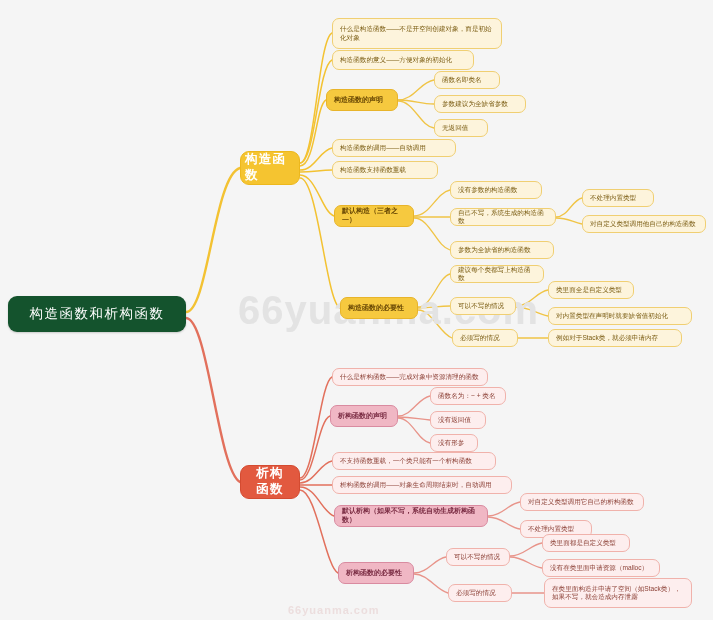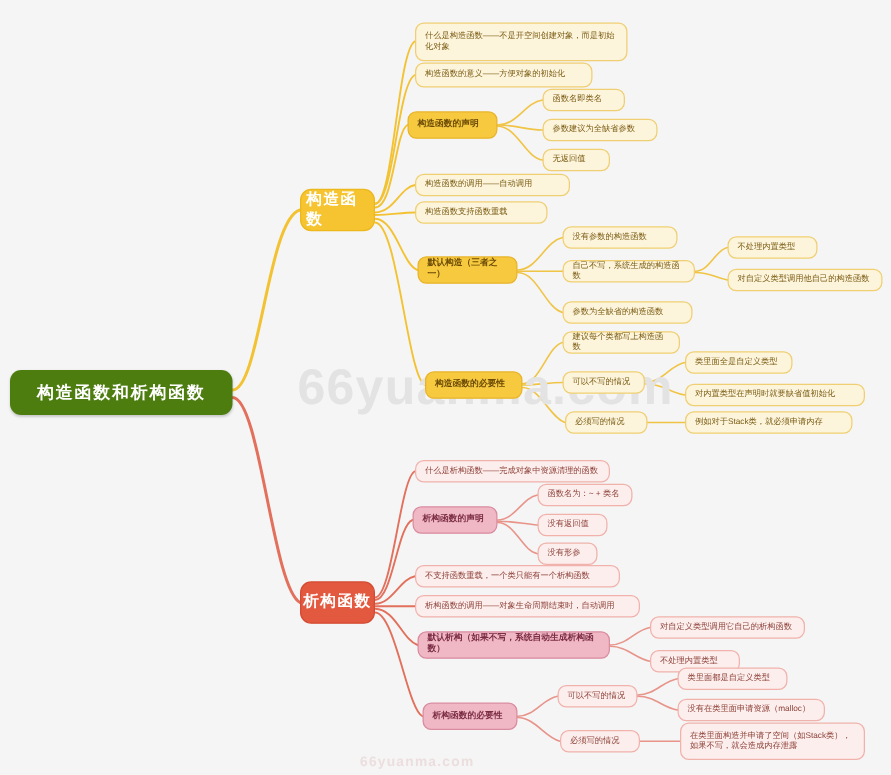--- a/index.html
+++ b/index.html
@@ -45,25 +45,25 @@
     box-sizing: border-box;
     display: flex;
     align-items: center;
     z-index: 3;
     line-height: 1.25;
     white-space: pre-wrap;
   }
 
   
   .n-root {
-    background: #4d7c0f;
+    background: #14532d;
     color: #ffffff;
     border-radius: 9px;
     font-size: 13.5px;
-    font-weight: 700;
+    font-weight: 400;
     letter-spacing: 1.5px;
     padding: 7px 12px;
     justify-content: center;
     box-shadow: 0 1px 2px rgba(0,0,0,.18);
   }
 
   
   .n-main-y {
     background: #f5c430;
     color: #ffffff;
@@ -95,22 +95,23 @@
 
   
   .n-main-r {
     background: #e2593f;
     color: #ffffff;
     border: 1px solid #d44b31;
     border-radius: 9px;
     font-size: 12.5px;
     font-weight: 700;
     letter-spacing: 1.2px;
-    padding: 6px 1px;
+    padding: 6px 11px;
     justify-content: center;
+    text-align: center;
   }
   .n-sub-r {
     background: #f0b7c4;
     border: 1px solid #d98ba0;
     border-radius: 7px;
     color: #7a2c43;
     font-size: 7px;
     font-weight: 700;
     padding: 4px 7px;
   }

